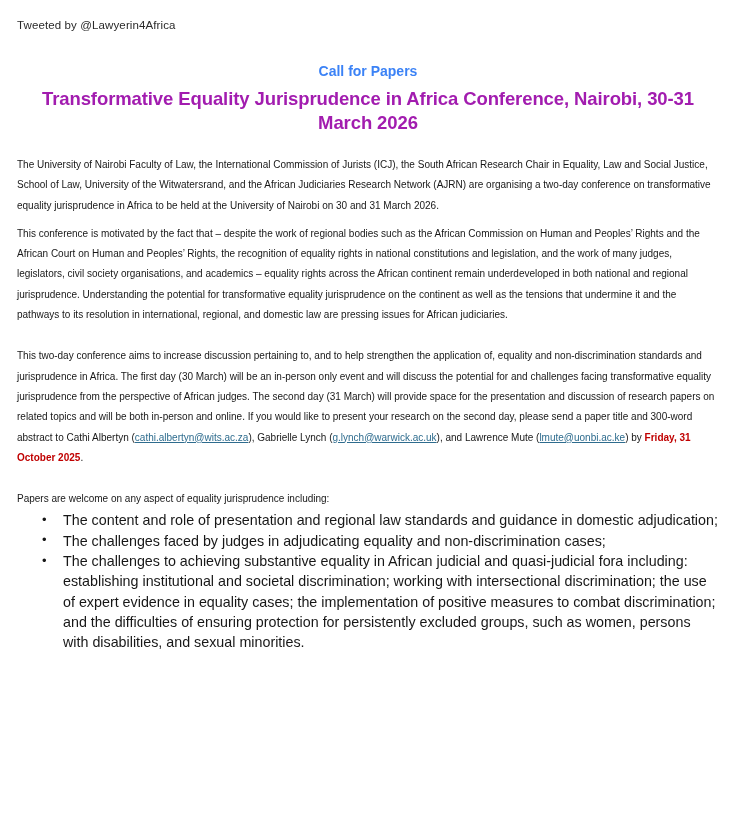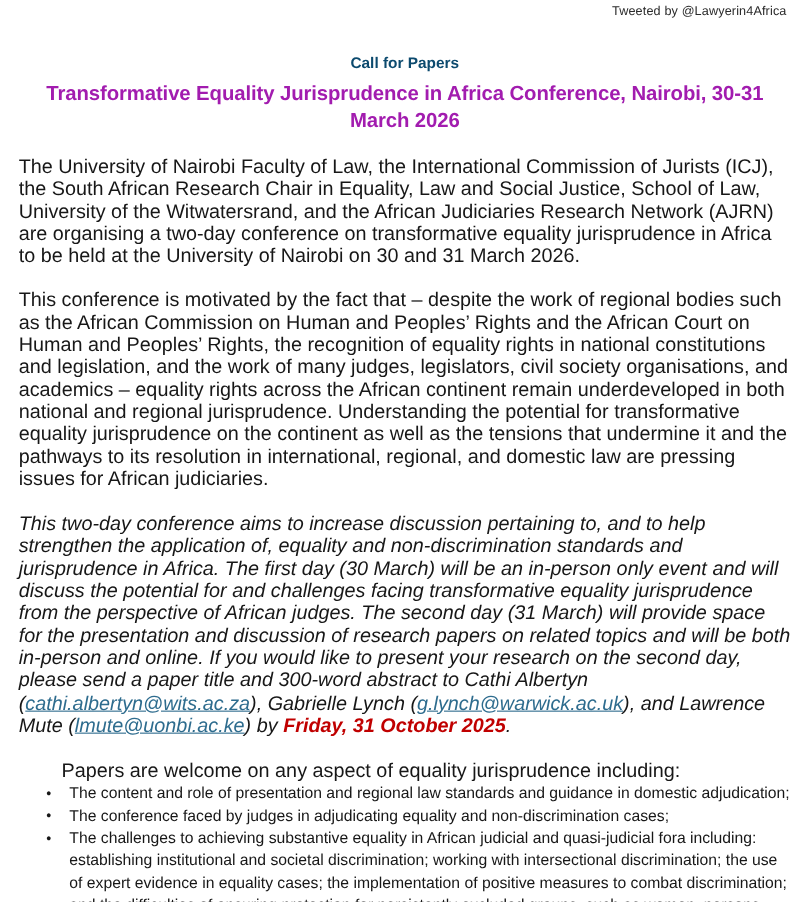--- a/index.html
+++ b/index.html
@@ -20,59 +20,59 @@
   .page {
     position: relative;
     width: 731px;
     height: 820px;
     box-sizing: border-box;
     padding: 0 12px 0 17px;
   }
 
   
   .attribution {
-    text-align: right;
+    text-align: left;
     font-size: 11.5px;
     line-height: 14px;
     color: #2a2a2a;
-    padding-top: 4px;
+    padding-top: 18px;
     padding-right: 4px;
     letter-spacing: 0.01em;
   }
 
   
   .kicker {
     text-align: center;
     font-size: 14px;
     font-weight: bold;
     line-height: 18px;
-    color: #0c4a6e;
+    color: #3b82f6;
     margin-top: 30px;
   }
   .headline {
     text-align: center;
     font-size: 18.5px;
     font-weight: bold;
     line-height: 24px;
     margin-top: 7px;
     letter-spacing: -0.1px;
   }
 
   
   .para {
-    font-size: 18px;
+    font-size: 10px;
     line-height: 20.3px;
     color: #171717;
     margin: 0;
     text-align: left;
   }
   .para.p1 { margin-top: 20px; }
-  .para.p2 { margin-top: 20px; }
-  .para.p3 { margin-top: 21px; font-style: italic; }
-  .para.lead-in { margin-top: 21px; margin-left: 39px; }
+  .para.p2 { margin-top: 8px; }
+  .para.p3 { margin-top: 21px; }
+  .para.lead-in { margin-top: 21px; }
 
   
   .link {
     text-decoration: underline;
   }
   .deadline {
     font-weight: bold;
   }
 
   
@@ -115,17 +115,17 @@
   <p class="para p2">This conference is motivated by the fact that – despite the work of regional bodies such as the African Commission on Human and Peoples’ Rights and the African Court on Human and Peoples’ Rights, the recognition of equality rights in national constitutions and legislation, and the work of many judges, legislators, civil society organisations, and academics – equality rights across the African continent remain underdeveloped in both national and regional jurisprudence. Understanding the potential for transformative equality jurisprudence on the continent as well as the tensions that undermine it and the pathways to its resolution in international, regional, and domestic law are pressing issues for African judiciaries.</p>
 
   <p class="para p3">
     <span>This two-day conference aims to increase discussion pertaining to, and to help strengthen the application of, equality and non-discrimination standards and jurisprudence in Africa. The first day (30 March) will be an in-person only event and will discuss the potential for and challenges facing transformative equality jurisprudence from the perspective of African judges. The second day (31 March) will provide space for the presentation and discussion of research papers on related topics and will be both in-person and online. If you would like to present your research on the second day, please send a paper title and 300-word abstract to Cathi Albertyn (</span><a class="link" href="#" style="color: rgb(46, 108, 142); text-decoration-color: rgb(46, 108, 142);">cathi.albertyn@wits.ac.za</a><span>), Gabrielle Lynch (</span><a class="link" href="#" style="color: rgb(46, 108, 142); text-decoration-color: rgb(46, 108, 142);">g.lynch@warwick.ac.uk</a><span>), and Lawrence Mute (</span><a class="link" href="#" style="color: rgb(46, 108, 142); text-decoration-color: rgb(46, 108, 142);">lmute@uonbi.ac.ke</a><span>) by </span><span class="deadline" style="color: rgb(192, 0, 0);">Friday, 31 October 2025</span><span>.</span>
   </p>
 
   <p class="para lead-in">Papers are welcome on any aspect of equality jurisprudence including:</p>
 
   <ul class="bullets">
     <li><span>The content and role of presentation and regional law standards and guidance in domestic adjudication;</span></li>
-    <li><span>The conference faced by judges in adjudicating equality and non-discrimination cases;</span></li>
+    <li><span>The challenges faced by judges in adjudicating equality and non-discrimination cases;</span></li>
     <li><span>The challenges to achieving substantive equality in African judicial and quasi-judicial fora including: establishing institutional and societal discrimination; working with intersectional discrimination; the use of expert evidence in equality cases; the implementation of positive measures to combat discrimination; and the difficulties of ensuring protection for persistently excluded groups, such as women, persons with disabilities, and sexual minorities.</span></li>
   </ul>
 
 </div>
 
 </body></html>

